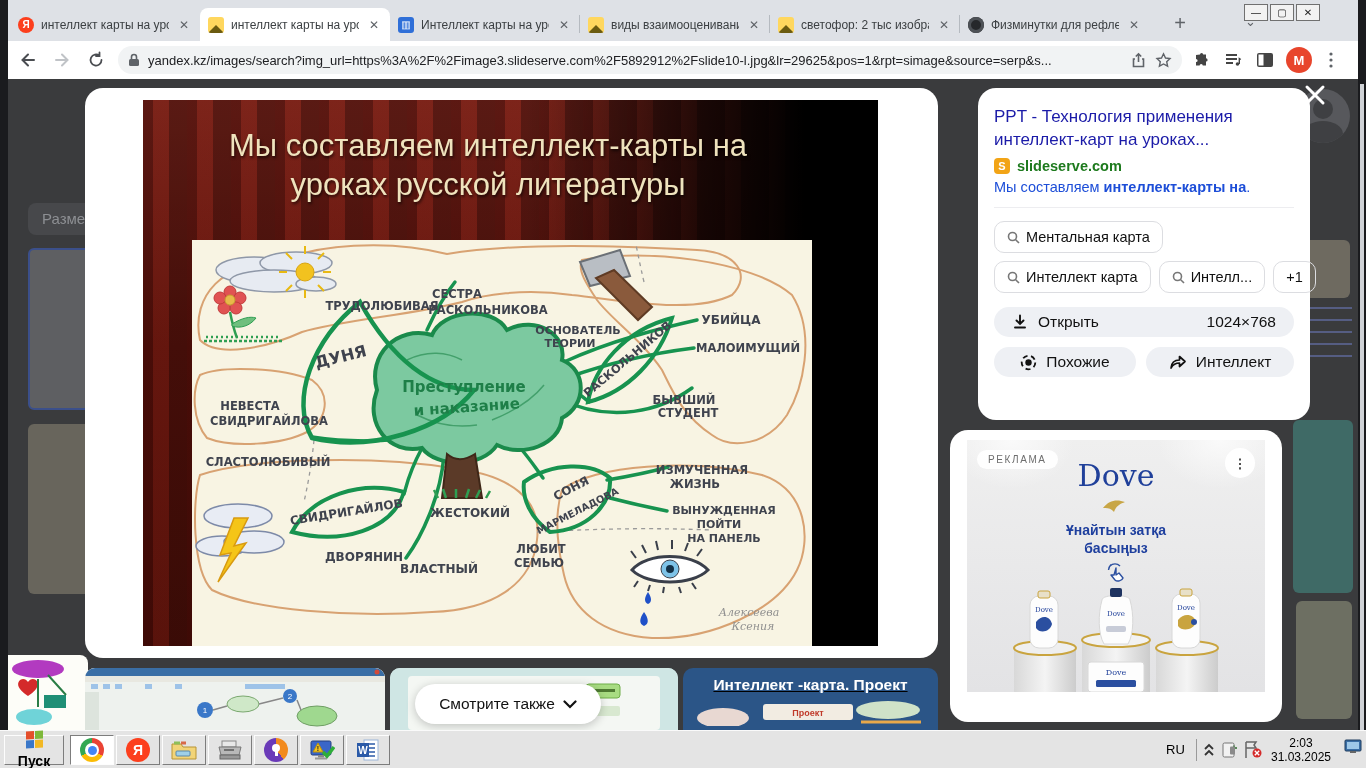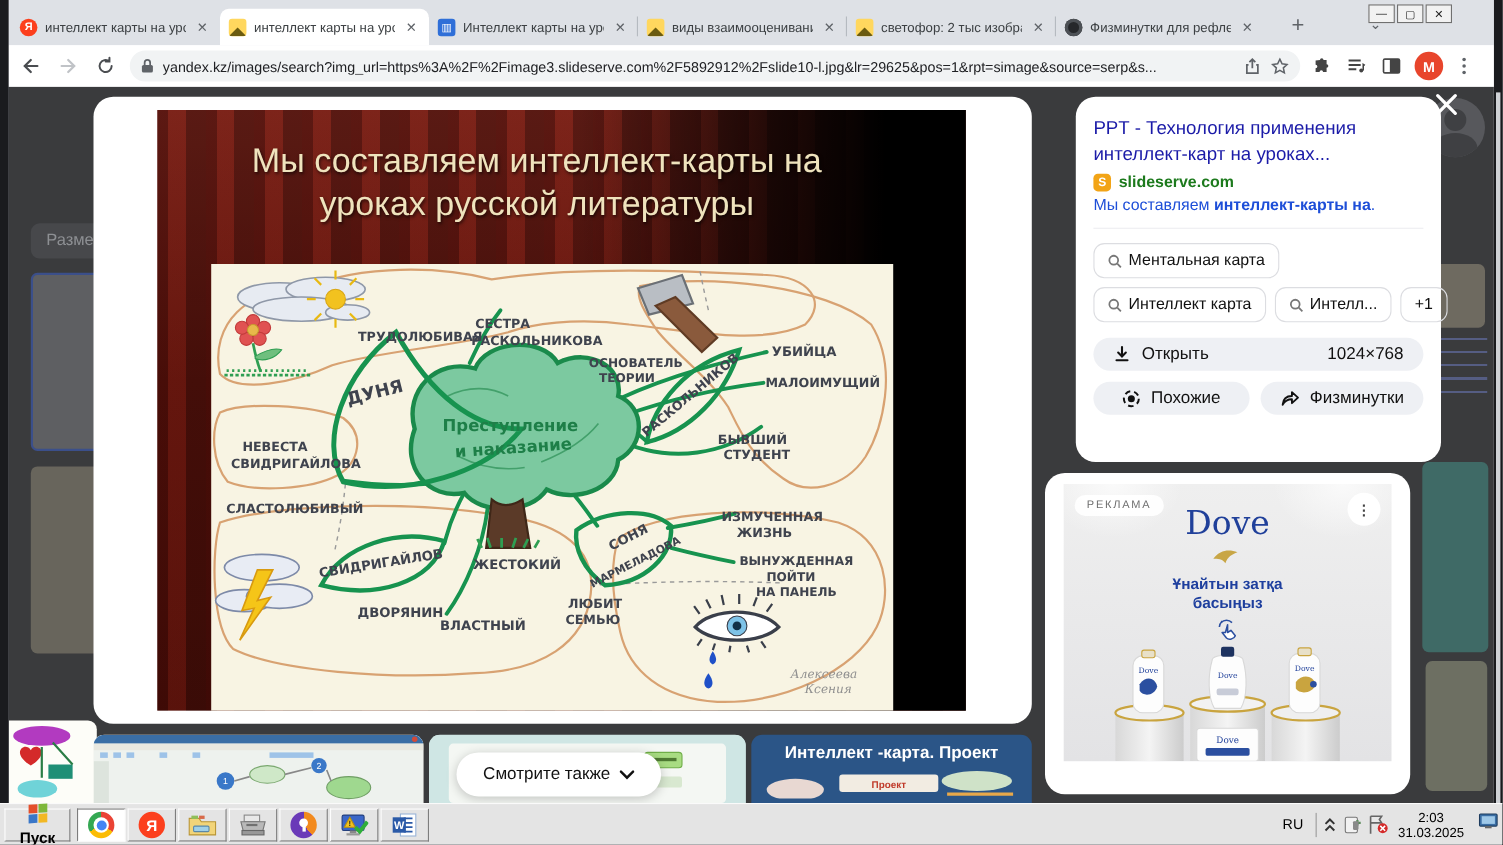--- a/index.html
+++ b/index.html
@@ -441,21 +441,21 @@
     </div>
     <div class="bthumb" style="left:382px;top:589px;width:288px;background:#cfe6e4;">
       <svg width="288" height="62" viewBox="0 0 288 62">
         <rect x="0" y="0" width="288" height="62" fill="#cfe6e4"></rect>
         <rect x="18" y="8" width="252" height="54" rx="4" fill="#f4f7f3"></rect>
         <rect x="196" y="16" width="34" height="14" rx="3" fill="#a8dc82" stroke="#6fae48"></rect>
         <rect x="201" y="21" width="24" height="3" fill="#4e7a32"></rect>
         <rect x="196" y="38" width="34" height="10" rx="2" fill="#d8e8d0"></rect>
       </svg>
     </div>
-    <div class="bthumb" style="left:675px;top:589px;width:255px;background:#2b5587;">
+    <div class="bthumb" style="left:675px;top:589px;width:255px;background:#2b5587;text-decoration:underline;">
       <div class="t3-title">Интеллект -карта. Проект</div>
       <svg width="255" height="30" viewBox="0 0 255 30" style="margin-top:2px">
         <ellipse cx="40" cy="22" rx="26" ry="10" fill="#e8d8d2"></ellipse>
         <rect x="80" y="8" width="90" height="16" rx="3" fill="#f2ece2"></rect>
         <text x="125" y="20" font-size="9" fill="#c03a2a" text-anchor="middle" font-weight="bold">Проект</text>
         <ellipse cx="205" cy="14" rx="32" ry="9" fill="#cfe2c8"></ellipse>
         <path d="M178 26 h60" stroke="#e8a84a" stroke-width="3"></path>
       </svg>
     </div>
     <div class="see-also">
@@ -517,21 +517,21 @@
           <svg width="17" height="17" viewBox="0 0 17 17">
               <circle cx="8.5" cy="8.5" r="3.2" fill="#111"></circle>
               <circle cx="8.5" cy="8.5" r="6.8" stroke="#111" stroke-width="1.8" fill="none" stroke-dasharray="5 3.6"></circle>
             </svg>
           <span>Похожие</span>
         </div>
         <div class="btn btn-send">
           <svg width="18" height="16" viewBox="0 0 18 16">
               <path d="M2 14 C2.5 8 6.5 6 10.5 6 L10.5 2.5 L16 7.5 L10.5 12.5 L10.5 9 C7 9 4 10.5 2 14 Z" fill="none" stroke="#111" stroke-width="1.7" stroke-linejoin="round"></path>
             </svg>
-          <span>Физминутки</span>
+          <span>Интеллект</span>
         </div>
       </div>
     </div>
 
     <div class="abs adcard">
       <div class="adbox">
         <div class="ad-badge">РЕКЛАМА</div>
         <div class="ad-kebab">⋮</div>
         <div class="dove-logo">Dove</div>
         <svg style="position:absolute;left:134px;top:56px" width="30" height="18" viewBox="0 0 30 18">

